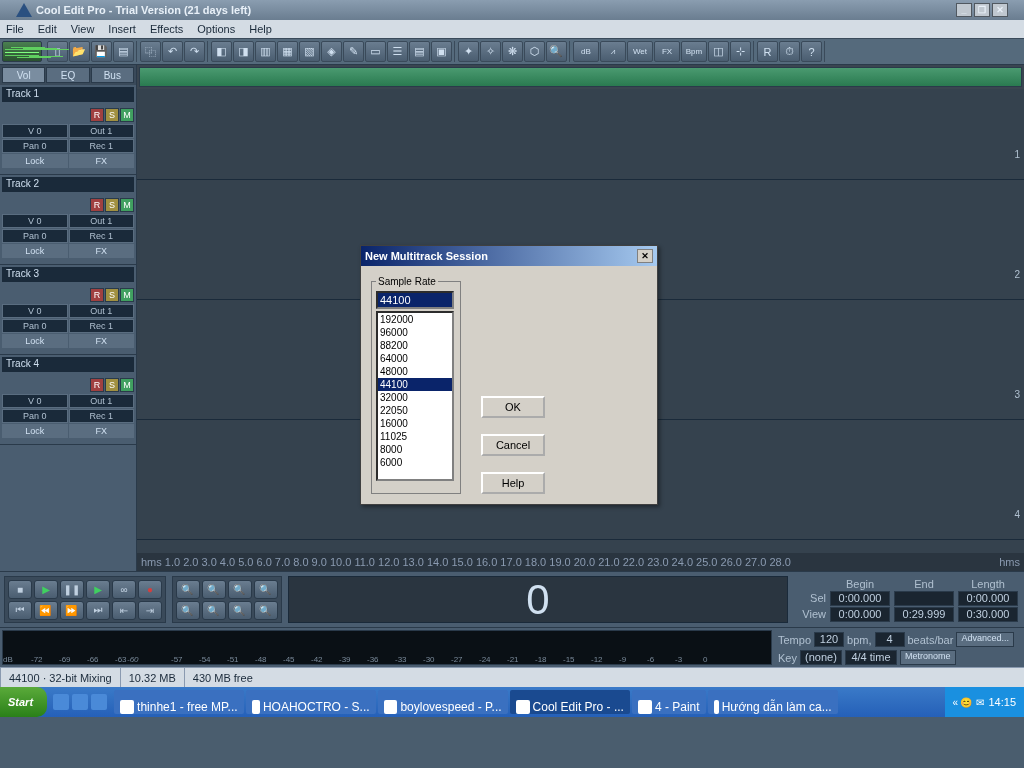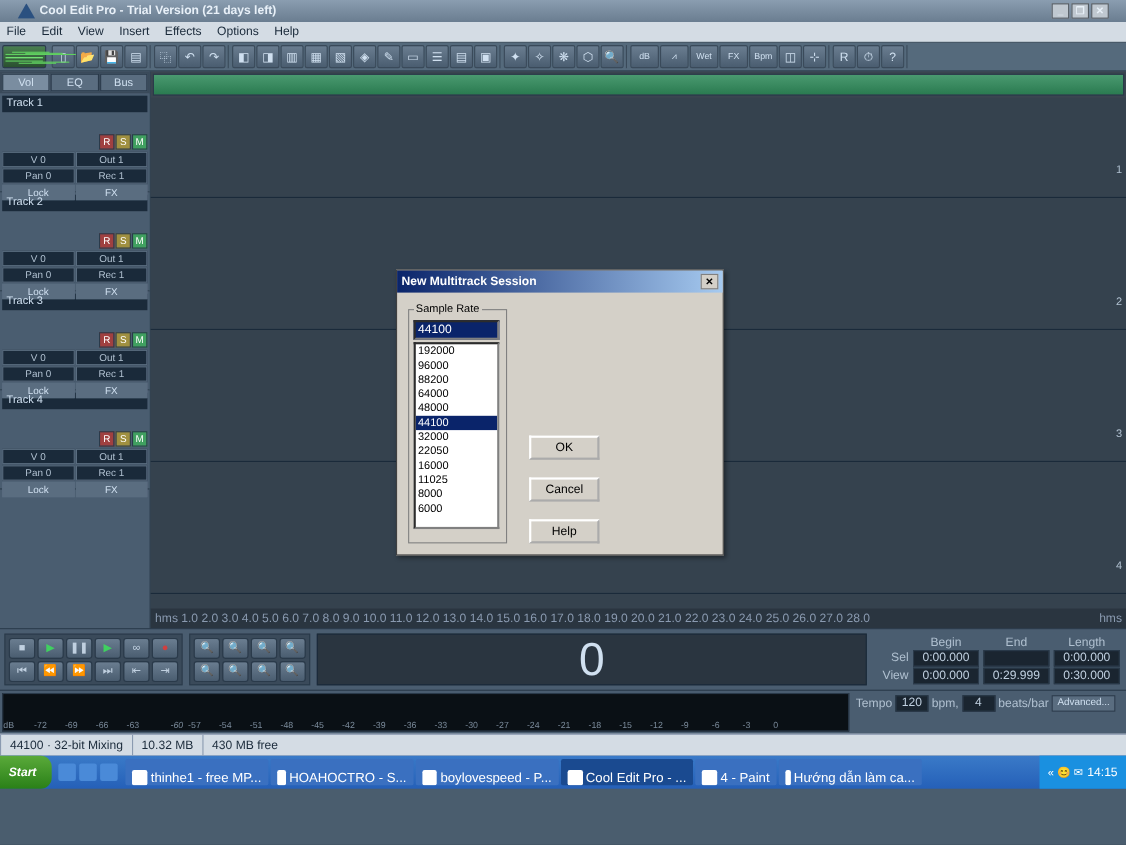--- a/index.html
+++ b/index.html
@@ -15,21 +15,21 @@
 .tbtn{width:21px;height:21px;background:linear-gradient(#6a7d90,#4a5d70);border:1px solid #3a4a5a;border-radius:2px;display:flex;align-items:center;justify-content:center;color:#d0e0f0}
 .tbtn.wide{width:26px}
 .wave-icon{width:40px;height:21px;background:linear-gradient(#4a8050,#2a5030);border:1px solid #2a3a4a;border-radius:2px;margin-right:2px;position:relative}
 .wave-icon::after{content:"";position:absolute;left:2px;right:2px;top:50%;height:1px;background:#80ff80;box-shadow:0 -3px #60d060,0 3px #60d060,6px -5px #60d060,12px 5px #60d060,18px -4px #60d060,24px 4px #60d060,30px -3px #60d060}
 .main{height:506px;display:flex;background:#3a4a5a}
 .trackpanel{width:137px;background:#4a5d70;border-right:1px solid #2a3a4a;display:flex;flex-direction:column}
 .tabrow{height:20px;display:flex;gap:1px;padding:2px;background:#3a4a5a}
 .tab{flex:1;background:#5a6d80;border:1px solid #2a3a4a;color:#d0e0f0;display:flex;align-items:center;justify-content:center;font-size:10px}
 .tab.active{background:#7a8da0}
 .track{height:90px;background:#4a5d70;border-bottom:1px solid #2a3a4a;padding:2px}
-.trackname{height:15px;background:#1a2a3a;color:#d0e0f0;padding:1px 4px;font-size:10px;margin-bottom:20px}
+.trackname{height:15px;background:#1a2a3a;color:#d0e0f0;padding:1px 4px;font-size:10px;margin-bottom:6px}
 .trackbtns{display:flex;justify-content:flex-end;gap:1px;margin-bottom:2px}
 .rsmR{width:14px;height:14px;background:#a04040;border:1px solid #2a3a4a;color:#fff;font-size:9px;display:flex;align-items:center;justify-content:center}
 .rsmS{width:14px;height:14px;background:#a09040;border:1px solid #2a3a4a;color:#fff;font-size:9px;display:flex;align-items:center;justify-content:center}
 .rsmM{width:14px;height:14px;background:#40a060;border:1px solid #2a3a4a;color:#fff;font-size:9px;display:flex;align-items:center;justify-content:center}
 .trackrow{display:flex;gap:1px;margin-bottom:1px}
 .trackcell{flex:1;height:14px;background:#1a2a3a;border:1px solid #5a6d80;color:#b0c0d0;font-size:9px;display:flex;align-items:center;padding:0 2px;justify-content:center}
 .trackcell.btn{background:#5a6d80;color:#d0e0f0}
 .timeline-area{flex:1;display:flex;flex-direction:column;background:#3a4550}
 .ruler-top{height:20px;background:linear-gradient(#4a9a70,#2a7a50);border:1px solid #2a3a4a;margin:2px}
 .tracks-canvas{flex:1;background:#35424e;position:relative}
@@ -316,21 +316,21 @@
   </div>
 </div>
 
 <div class="levelstrip">
   <div class="levels" id="levels">
       <div class="leveltick" style="left: 0px;">dB</div>
       <div class="leveltick" style="left: 28px;">-72</div>
       <div class="leveltick" style="left: 56px;">-69</div>
       <div class="leveltick" style="left: 84px;">-66</div>
       <div class="leveltick" style="left: 112px;">-63</div>
-      <div class="leveltick" style="left: 152px; font-style: italic;">-60</div>
+      <div class="leveltick" style="left: 124px; font-style: italic;">-60</div>
       <div class="leveltick" style="left: 168px;">-57</div>
       <div class="leveltick" style="left: 196px;">-54</div>
       <div class="leveltick" style="left: 224px;">-51</div>
       <div class="leveltick" style="left: 252px;">-48</div>
       <div class="leveltick" style="left: 280px;">-45</div>
       <div class="leveltick" style="left: 308px;">-42</div>
       <div class="leveltick" style="left: 336px;">-39</div>
       <div class="leveltick" style="left: 364px;">-36</div>
       <div class="leveltick" style="left: 392px;">-33</div>
       <div class="leveltick" style="left: 420px;">-30</div>
@@ -346,20 +346,26 @@
       <div class="leveltick" style="left: 700px;">0</div>
     </div>
   <div class="tempoarea">
     <div class="row">
         <span>Tempo</span>
         <div class="smallinput">120</div>
         <span>bpm,</span>
         <div class="smallinput">4</div>
         <span>beats/bar</span>
         <div class="smallbtn">Advanced...</div>
+      </div>
+    <div class="row">
+        <span>Key</span>
+        <div class="smallinput" style="width:42px">(none)</div>
+        <div class="smallinput" style="width:52px">4/4 time</div>
+        <div class="smallbtn">Metronome</div>
       </div>
   </div>
 </div>
 
 <div class="statusbar">
   <div class="cell">44100 · 32-bit Mixing</div>
   <div class="cell">10.32 MB</div>
   <div class="cell">430 MB free</div>
 </div>
 

